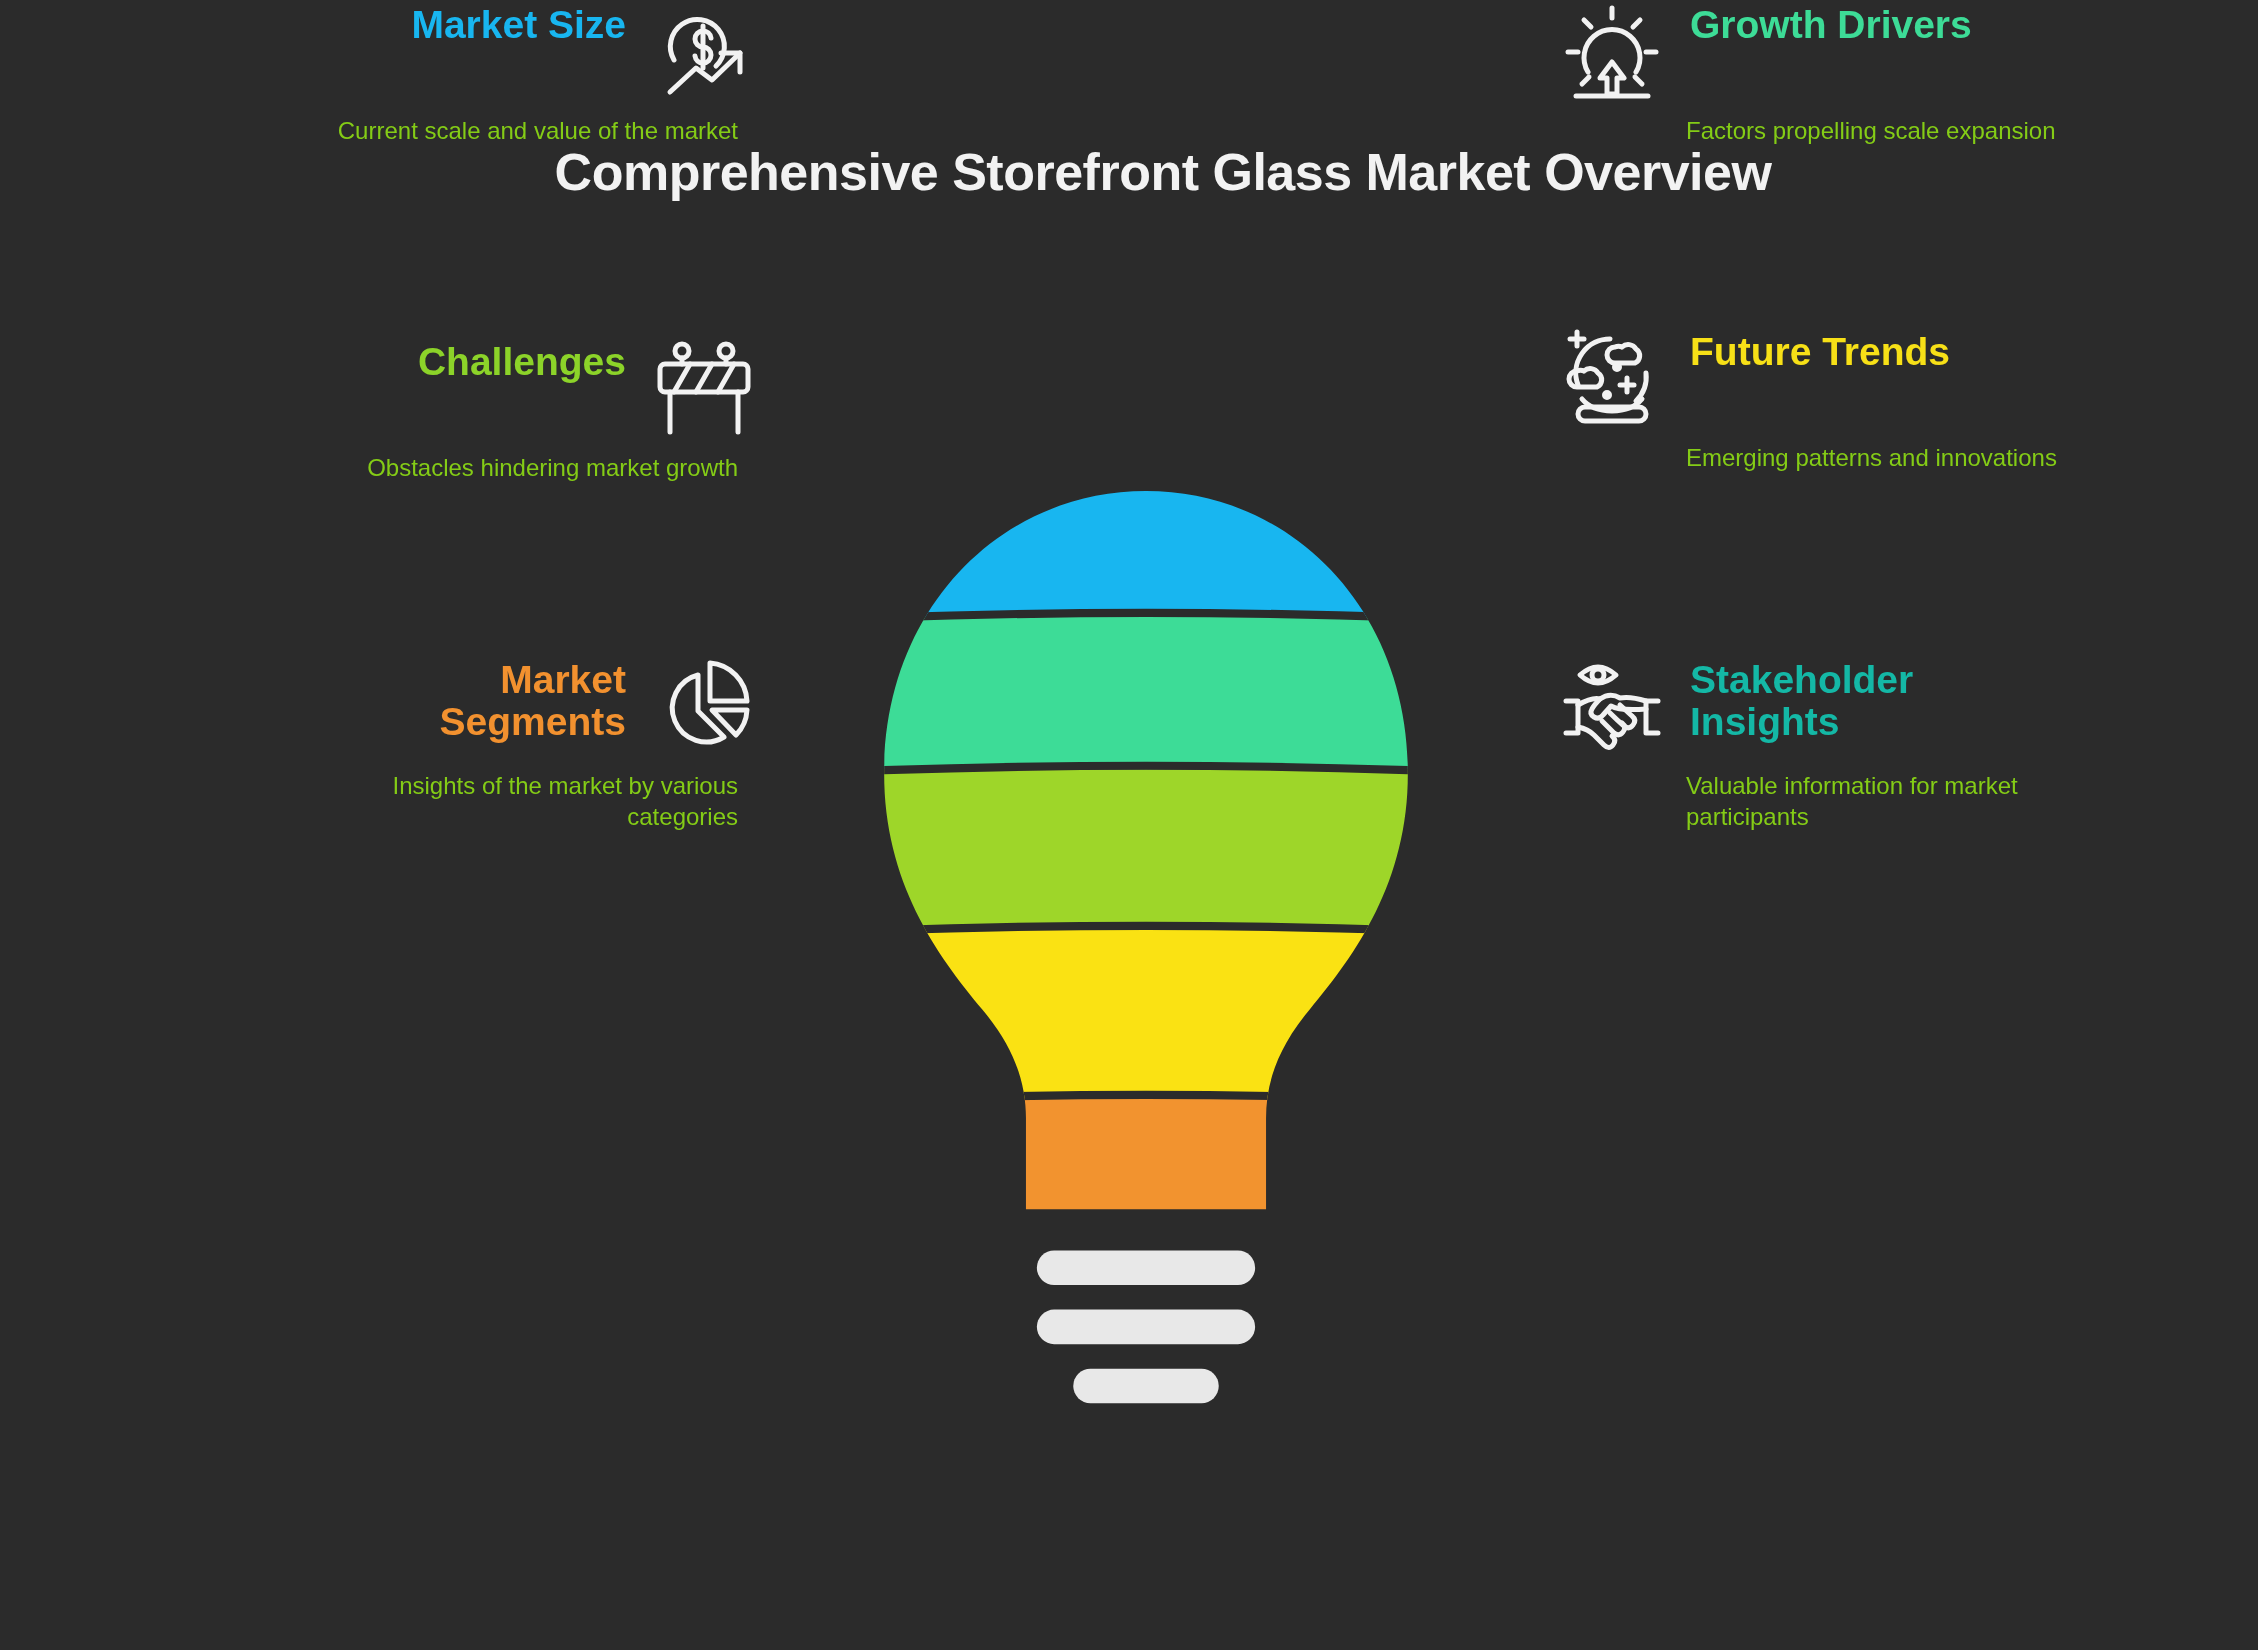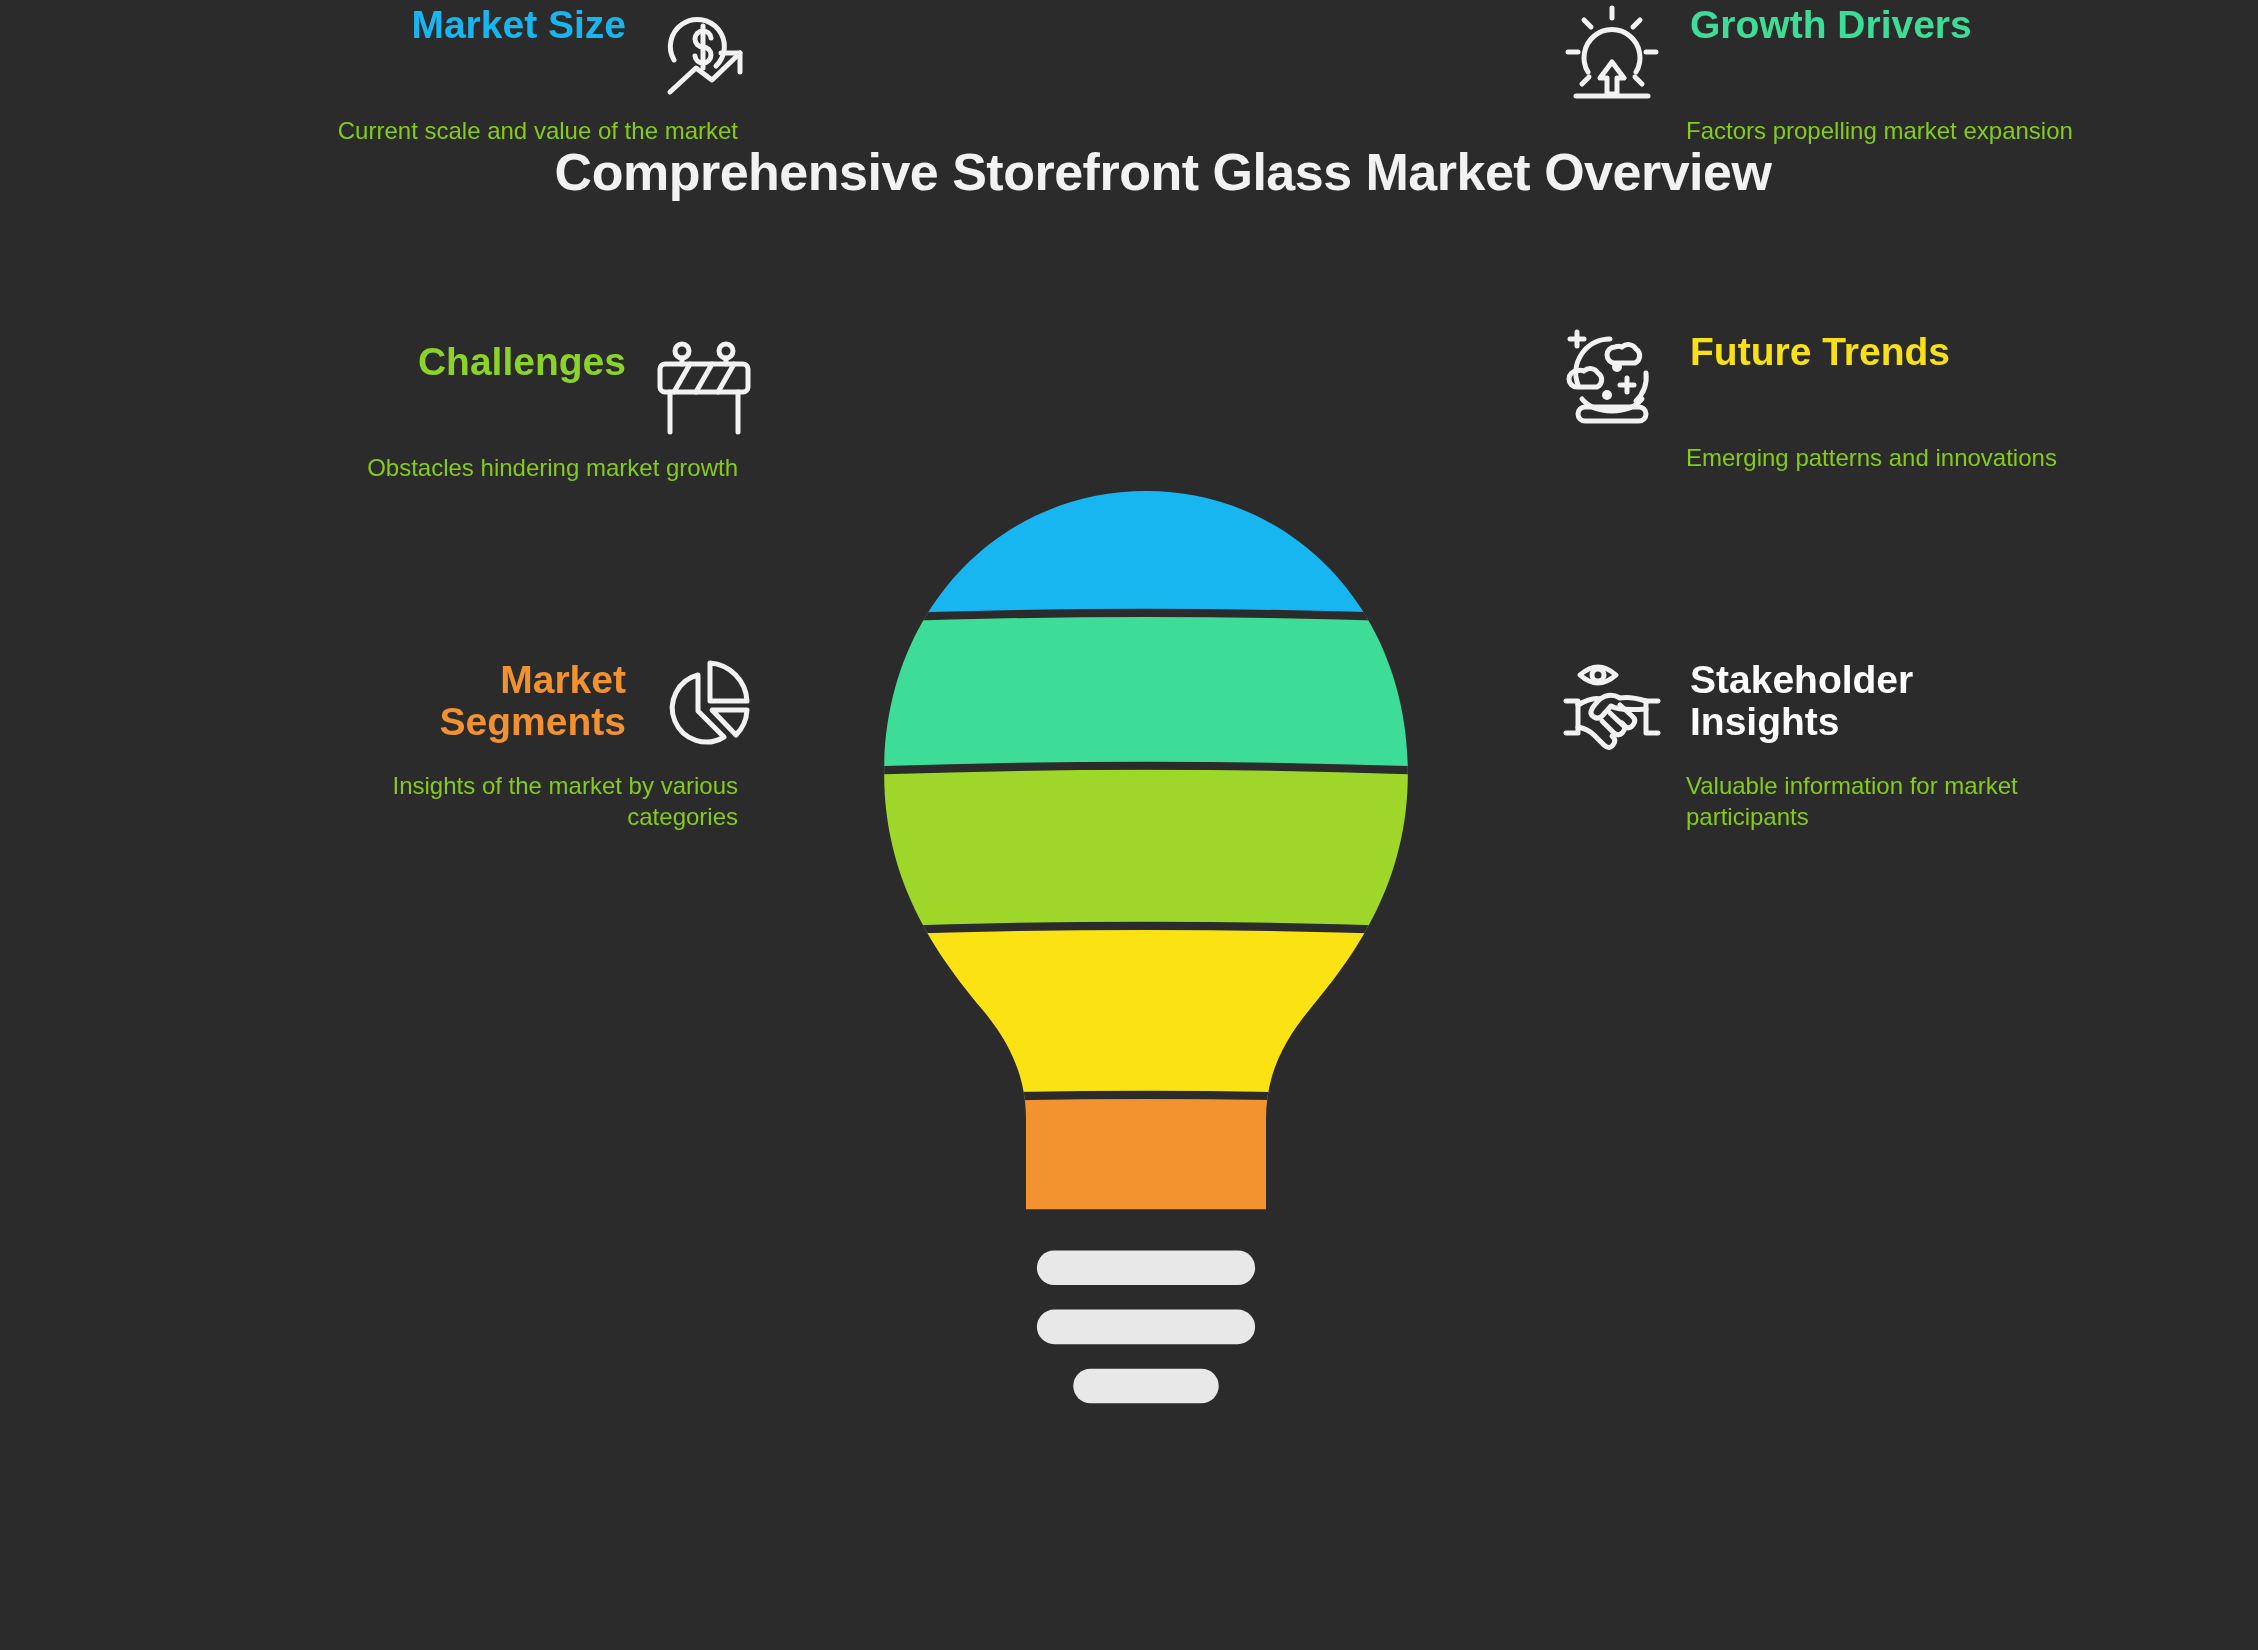--- a/index.html
+++ b/index.html
@@ -181,21 +181,21 @@
             <path d="M6 52 h10"></path>
               <path d="M94 52 h-10"></path>
             <path d="M20 84 l7 -7"></path>
               <path d="M80 84 l-7 -7"></path>
             <path d="M38 78 L50 62 L62 78 H55 V94 H45 V78 Z"></path>
             <path d="M14 96 h72"></path>
           </svg>
         </span>
         <h2 class="item-title" style="color:#3ddc97">Growth Drivers</h2>
       </div>
-      <p class="item-desc">Factors propelling market expansion</p>
+      <p class="item-desc">Factors propelling scale expansion</p>
     </div>
 
     <div class="item" style="top:327px;">
       <div class="item-head">
         <span class="icon">
           <svg viewBox="0 0 100 100" fill="none" stroke="#f2f2f2" stroke-width="5" stroke-linecap="round" stroke-linejoin="round">
             <path d="M16 58 A34 34 0 0 1 48 12"></path>
             <path d="M84 46 A34 34 0 0 1 74 74"></path>
             <path d="M20 72 q10 12 30 12 q20 0 30 -12"></path>
             <rect x="16" y="80" width="68" height="14" rx="7"></rect>
@@ -222,21 +222,21 @@
             <circle cx="36" cy="20" r="6"></circle>
             <path d="M4 46 h12 v32 h-12"></path>
             <path d="M96 46 h-12 v32 h12"></path>
             <path d="M16 50 q14 -8 22 -6 q10 -7 20 -1 q10 -2 26 3"></path>
             <path d="M16 72 q10 2 16 8 l10 10 q5 5 9 0 q4 -5 -1 -9"></path>
             <path d="M40 66 q6 6 12 12 q5 4 9 -1 q4 -5 -1 -9"></path>
             <path d="M48 58 q7 7 14 13 q5 4 9 -1 q4 -5 -1 -9 L58 50"></path>
             <path d="M38 44 q-6 6 -8 10 q-3 5 2 8 q5 3 9 -2 l8 -9 q9 5 35 3"></path>
           </svg>
         </span>
-        <h2 class="item-title" style="color:#ffffff; max-width:300px">Stakeholder Insights</h2>
+        <h2 class="item-title" style="color:#14b8a6; max-width:300px">Stakeholder Insights</h2>
       </div>
       <p class="item-desc">Valuable information for market participants</p>
     </div>
 
   </div>
 
   <div class="bulb">
     <svg viewBox="0 0 620 1060" fill="none">
       <defs>
         <clipPath id="bulbClip">

